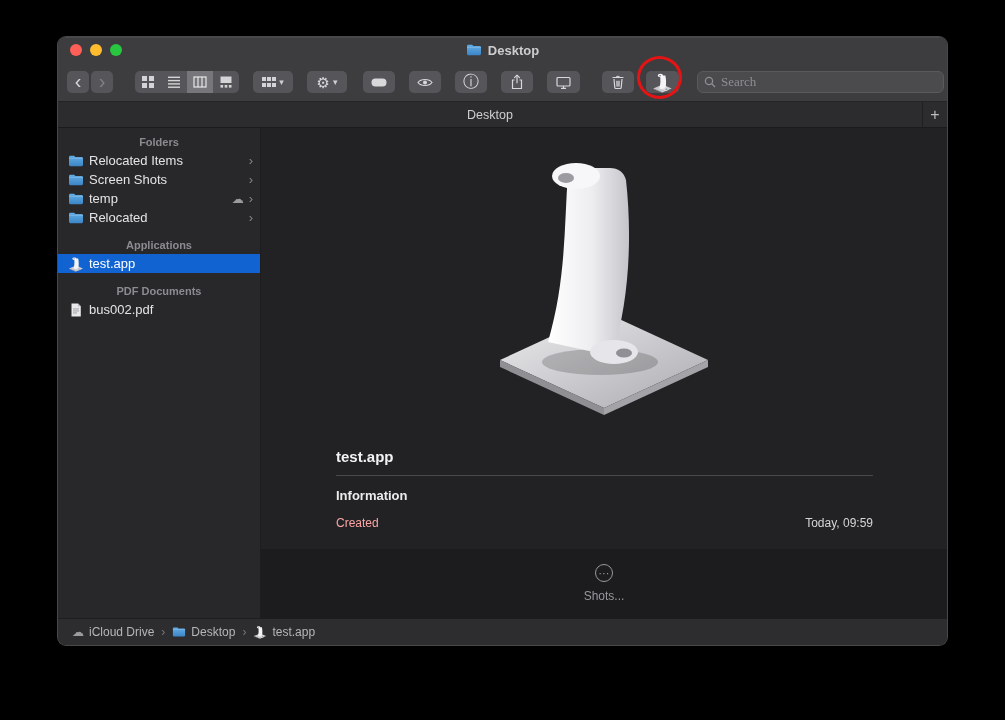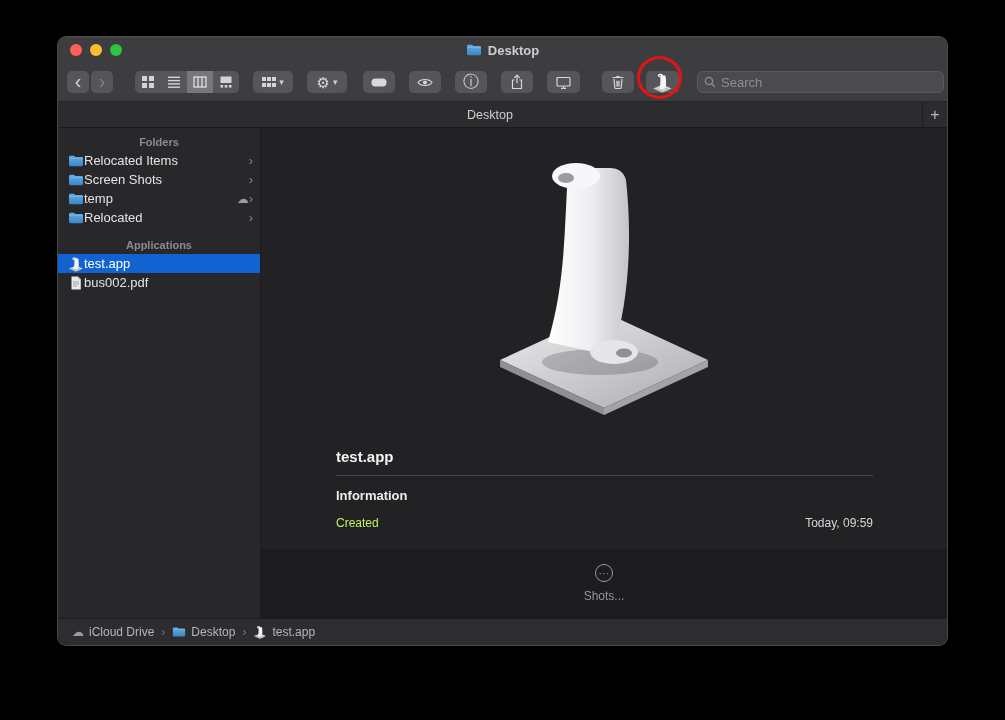--- a/index.html
+++ b/index.html
@@ -44,52 +44,52 @@
   .b-info { margin-left:14px; }
   .b-info .glyph { font-size:16px; }
   .b-share { margin-left:14px; }
   .b-display { margin-left:14px; width:33px; }
   .b-trash { margin-left:22px; }
   .b-script { margin-left:12px; width:33px; }
   .gear { font-size:15px; }
   .search { margin-left:18px; width:247px; height:22px; background:#4b4b4e; border:1px solid #5a5a5e;
     border-radius:6px; display:flex; align-items:center; padding:0 6px; gap:5px; flex:none; }
   .search input { flex:1; min-width:0; background:transparent; border:none; outline:none;
-    color:#e0e0e2; font-size:13px; font-family:Liberation Sans, sans-serif; }
+    color:#e0e0e2; font-size:13px; font-family:Liberation Serif, serif; }
   .search input::placeholder { color:#8e8e93; }
 
   
   .tabbar { height:27px; background:#2c2c2e; border-top:1px solid #242426; border-bottom:1px solid #1b1b1d;
     display:flex; flex:none; }
   .tab { flex:1; display:flex; align-items:center; justify-content:center; color:#cfcfd1; font-size:12.5px; }
   .newtab { width:25px; border-left:1px solid #1f1f21; display:flex; align-items:center; justify-content:center;
     color:#bcbcc0; font-size:16px; }
 
   
   .bodyarea { flex:1; display:flex; min-height:0; }
   .sidebar { width:203px; flex:none; background:#28282b; border-right:1px solid #1d1d1f; padding-top:5px; overflow:hidden; }
   .sec-header { padding:3px 12px 3px 12px; font-size:11px; font-weight:700; color:#8b8b90; margin-top:9px;text-align:center; }
   .sidebar .sec-header:first-child { margin-top:0; }
-  .srow { height:19px; display:flex; align-items:center; padding:0 7px 0 10px; font-size:13px; color:#e4e4e6; }
+  .srow { height:19px; display:flex; align-items:center; padding:0 7px 0 10px; gap:5px; font-size:13px; color:#e4e4e6; }
   .srow .icon16 { flex:none; }
   .slabel { flex:1; white-space:nowrap; overflow:hidden; }
   .srchev { color:#85858a; font-size:13px; line-height:1; }
   .cloudbadge { color:#9a9a9f; font-size:12px; line-height:1; }
   .srow.selected { background:#1163d2; color:#fff; }
 
   .main { flex:1; display:flex; flex-direction:column; min-width:0; }
   .preview { height:421px; position:relative; background:#222224; flex:none; }
   .bigicon { position:absolute; left:50%; top:22px; transform:translateX(-50%); width:252px; height:268px; }
   .pinfo { position:absolute; left:75px; right:74px; top:320px; }
   .pname { font-size:15px; font-weight:700; color:#f2f2f4; }
   .pmeta { margin-top:6px; font-size:12px; color:#98989d; }
   .pdivider { margin-top:10px; height:1px; background:#49494c; }
   .pheader { margin-top:12px; font-size:13px; font-weight:700; color:#ececee; }
   .prow { margin-top:13px; display:flex; justify-content:space-between; font-size:12px; }
-  .plabel { color:#bef264; } .pvalue { color:#d6d6d8; }
+  .plabel { color:#fca5a5; } .pvalue { color:#d6d6d8; }
 
   .more-area { flex:1; background:#1c1c1e; display:flex; flex-direction:column; align-items:center;
     padding-top:15px; gap:7px; }
   .more-circle { width:18px; height:18px; border:1.5px solid #97979c; border-radius:50%; color:#97979c;
     display:flex; align-items:center; justify-content:center; font-size:11px; line-height:1; }
   .more-label { font-size:12px; color:#97979c; }
 
   
   .pathbar { height:27px; flex:none; background:#2d2d2f; border-top:1px solid #1d1d1f;
     display:flex; align-items:center; padding-left:14px; gap:7px; font-size:12px; color:#b6b6ba; }
@@ -315,20 +315,21 @@
         </div>
 
         <div class="sec-header">Applications</div>
         <div class="srow selected">
           <svg class="icon16">
               <use href="#sym-script"></use>
             </svg>
           <span class="slabel">test.app</span>
         </div>
 
+        <div class="sec-header">PDF Documents</div>
         <div class="srow">
           <svg class="icon16">
               <use href="#sym-doc"></use>
             </svg>
           <span class="slabel">bus002.pdf</span>
         </div>
       </div>
 
       <div class="main">
         <div class="preview">

